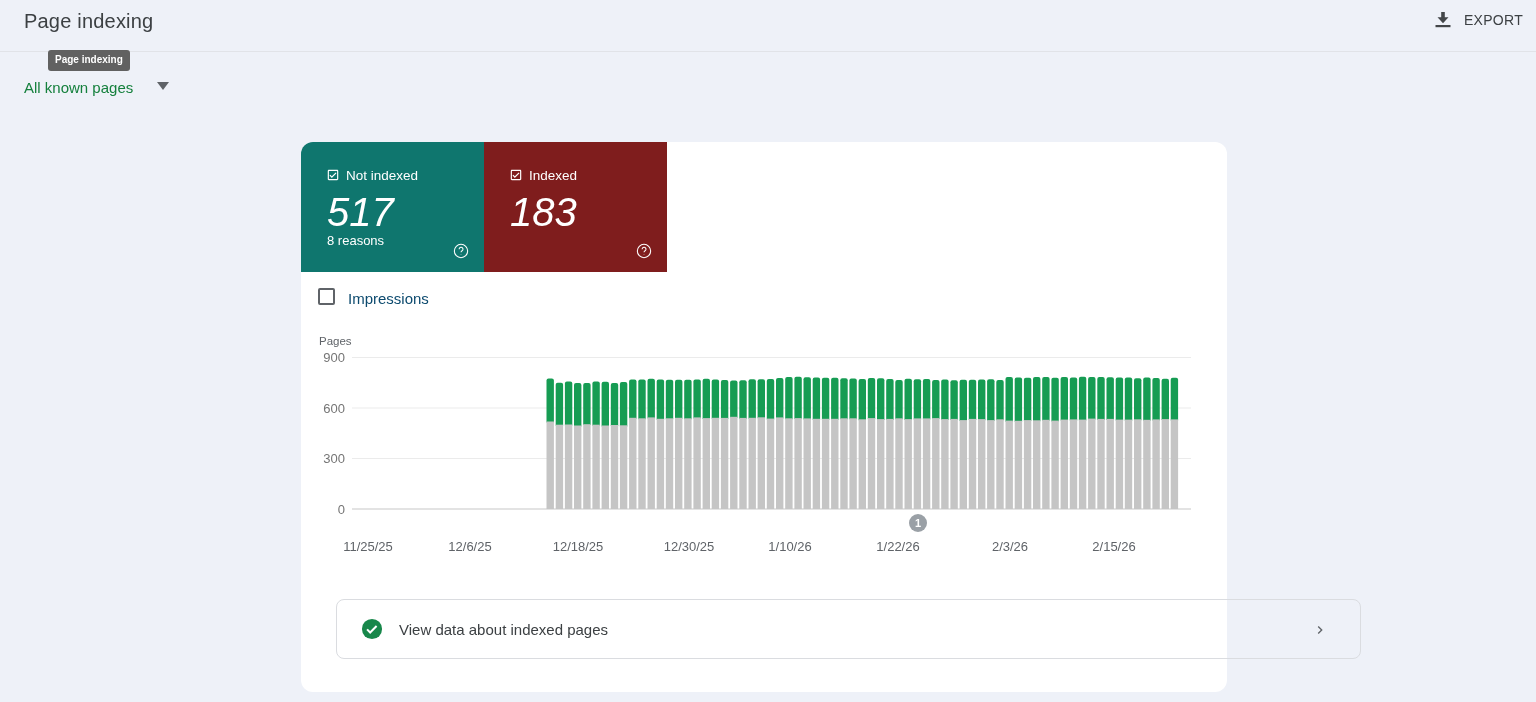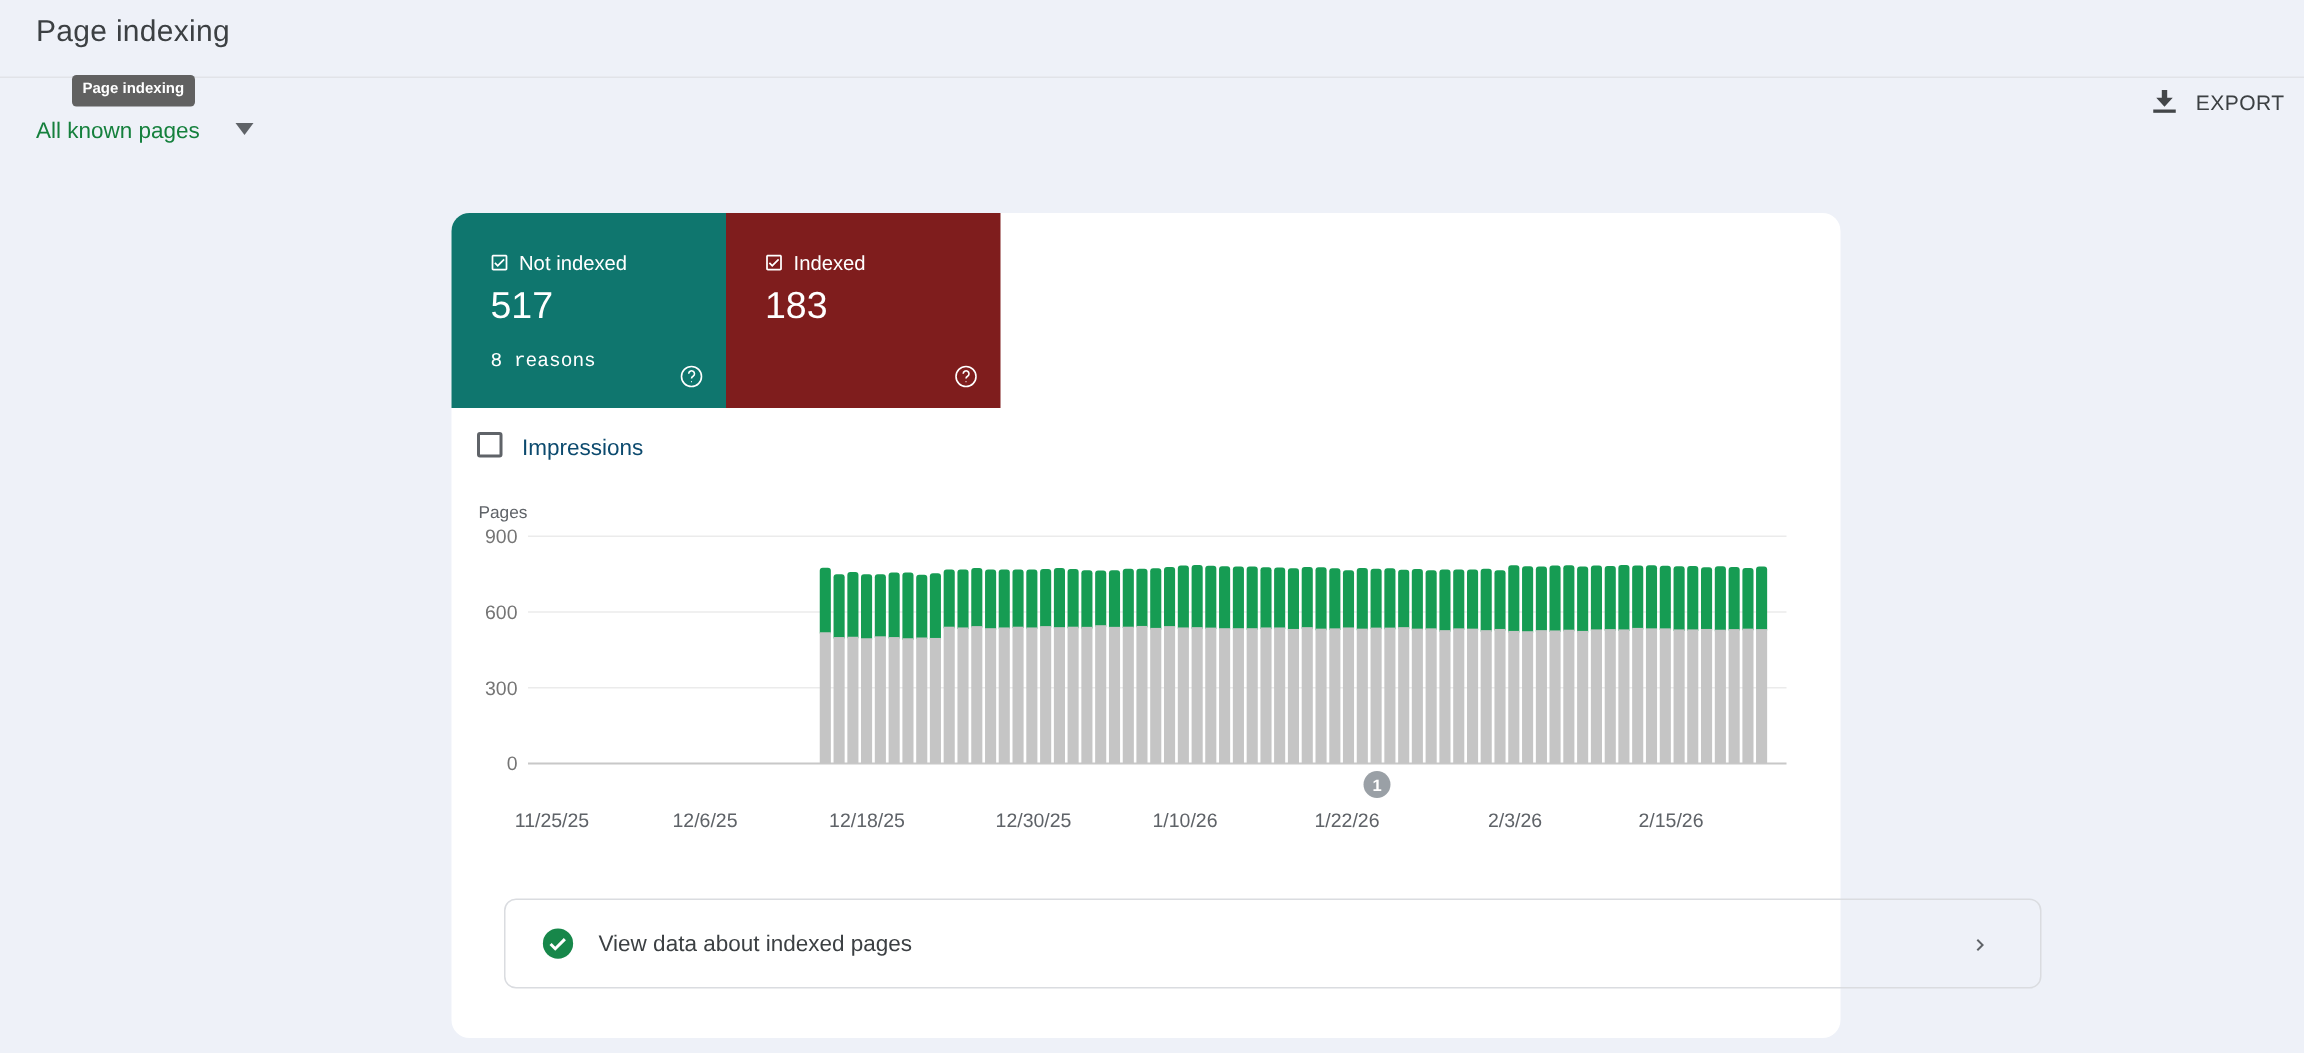--- a/index.html
+++ b/index.html
@@ -1,30 +1,30 @@
 <!DOCTYPE html>
 <html><head><meta charset="utf-8">
 <style>
 * { margin:0; padding:0; box-sizing:border-box; }
 html,body { width:1536px; height:702px; background:#eef1f8; font-family:"Liberation Sans",sans-serif; overflow:hidden; position:relative; }
 .hdr { position:absolute; left:0; top:0; width:1536px; height:52px; border-bottom:1px solid #e1e3e8; }
 .title { position:absolute; left:24px; top:10px; font-size:20px; letter-spacing:0.2px; color:#3c4043; }
-.export { position:absolute; right:13px; top:11px; display:flex; align-items:center; color:#3c4043;margin-top:48px; }
+.export { position:absolute; right:13px; top:11px; display:flex; align-items:center; color:#3c4043; }
 .export span { font-size:14px; letter-spacing:0.3px; font-weight:500; margin-left:13px; }
 .tooltip { position:absolute; left:48px; top:50px; background:#616161; color:#fff; font-size:10px; font-weight:bold; padding:4px 7px 6px; border-radius:3px; }
 .filter { position:absolute; left:24px; top:79px; font-size:15px; color:#15803d; }
 .tri { position:absolute; left:157px; top:82px; width:0; height:0; border-left:6px solid transparent; border-right:6px solid transparent; border-top:8px solid #5f6368; }
 .card { position:absolute; left:301px; top:142px; width:926px; height:550px; background:#fff; border-radius:12px; }
 .tile { position:absolute; top:0; width:183px; height:130px; color:#fff; }
 .tile.gray { left:0; background:#0f766e; border-top-left-radius:12px; }
 .tile.green { left:183px; background:#7f1d1d; }
 .tile .lbl { position:absolute; left:45px; top:26px; font-size:13.5px; }
 .tile .cb { position:absolute; left:25px; top:26px; }
-.tile .num { position:absolute; left:26px; top:48px; font-size:25px; font-weight:300; }
-.tile .sub { position:absolute; left:26px; top:91px; font-size:13px;font-family:Liberation Mono, monospace; }
+.tile .num { position:absolute; left:26px; top:48px; font-size:40px; font-weight:300;font-style:italic; }
+.tile .sub { position:absolute; left:26px; top:91px; font-size:13px; }
 .tile .q { position:absolute; right:15px; bottom:13px; }
 .imp { position:absolute; left:17px; top:146px; width:17px; height:17px; border:2px solid #5f6368; border-radius:2px; }
 .implbl { position:absolute; left:47px; top:148px; font-size:15px; color:#0c4a6e; }
 .row { position:absolute; left:35px; top:457px; width:1025px; height:60px; border:1px solid #dadce0; border-radius:8px; }
 .rowtxt { position:absolute; left:97px; top:479px; font-size:15px; color:#3c4043; }
 </style></head>
 <body>
 <div class="hdr"></div>
 <div class="title">Page indexing</div>
 <div class="export">

